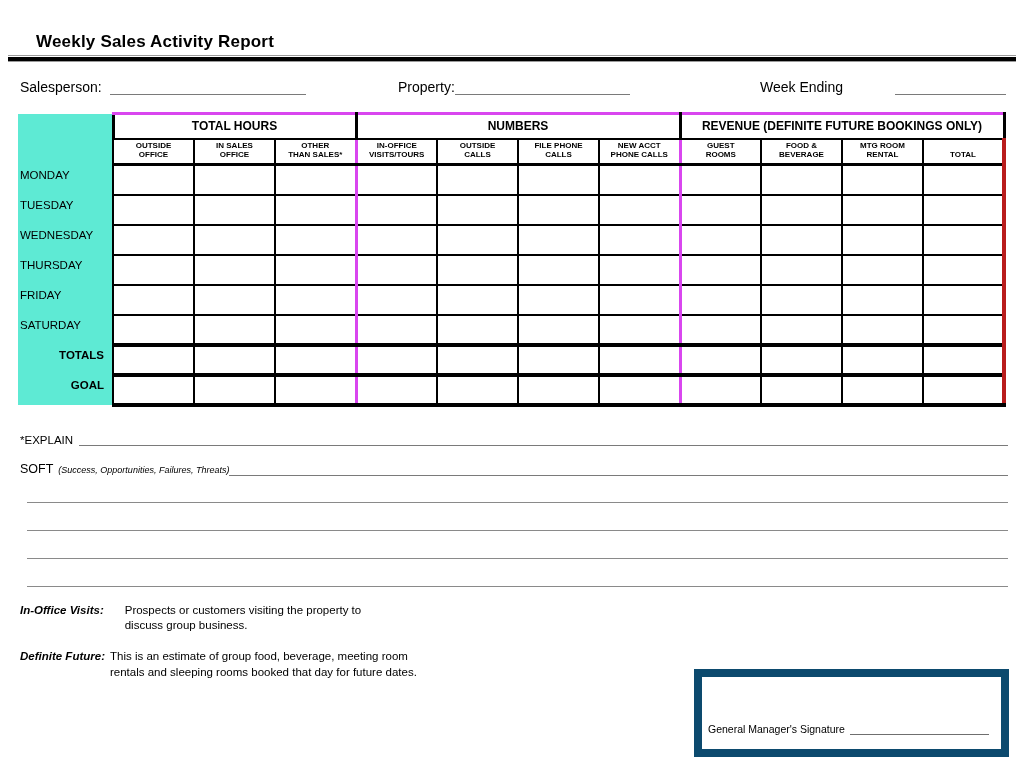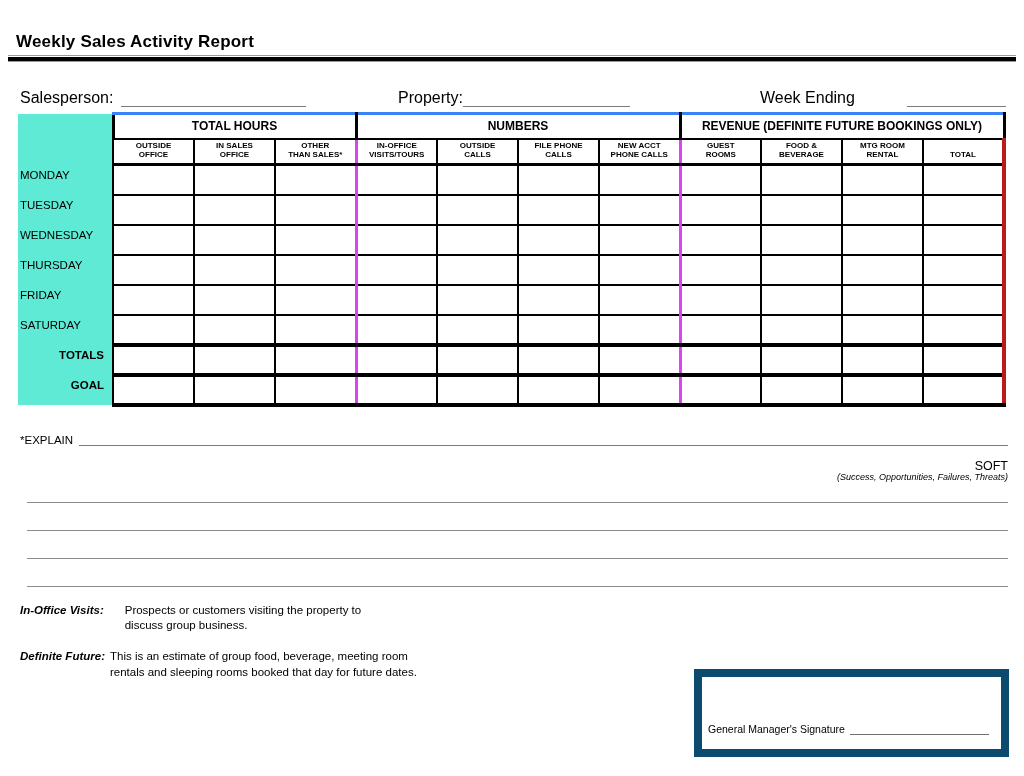--- a/index.html
+++ b/index.html
@@ -4,55 +4,55 @@
 <style>
   * { margin: 0; padding: 0; box-sizing: border-box; }
   html, body { background: #fff; }
   body {
     width: 1024px; height: 776px; position: relative; overflow: hidden;
     font-family: "Liberation Sans", sans-serif; color: #000;
   }
   .abs { position: absolute; }
 
   
-  .title { left: 16px; top: 32px; font-size: 17px; font-weight: bold; letter-spacing: .2px; }
+  .title { left: 36px; top: 32px; font-size: 17px; font-weight: bold; letter-spacing: .2px; }
   .dbl-rule { left: 8px; top: 55px; width: 1008px; height: 7px;
     border-top: 1px solid #9a9a9a; border-bottom: 1px solid #9a9a9a; }
   .dbl-rule .bar { margin-top: 1px; height: 4px; background: #000; }
 
   
-  .field { display: flex; align-items: flex-end; height: 16px; font-size: 16px; margin-top: 12px; }
+  .field { display: flex; align-items: flex-end; height: 16px; font-size: 14px; }
   .fill-line { flex: 1; border-bottom: 1px solid #7a7a7a; height: 13px; }
   .f-sales { left: 20px; top: 79px; width: 286px; }
   .f-prop  { left: 398px; top: 79px; width: 232px; }
   .f-week  { left: 760px; top: 79px; width: 246px; gap: 44px; }
   .f-sales .fill-line, .f-week .fill-line { margin-left: 8px; }
 
   
   .grid-wrap { left: 18px; top: 112px; }
   table { border-collapse: collapse; table-layout: fixed; width: 988px; }
   td, th { border: 2px solid #000; padding: 0; }
   .label-cell { border: none; background: #5eead4; font-size: 11.5px; vertical-align: top;
     padding: 4px 0 0 2px; text-align: left; white-space: nowrap; }
   .label-strong { font-weight: bold; text-align: right; padding-right: 8px; }
   th.group { height: 25px; font-size: 12px; font-weight: bold; text-align: center;
-    border-top: 3px solid #3b82f6; border-left: 3px solid #000; border-right: 3px solid #000; }
+    border-top: 3px solid #d946ef; border-left: 3px solid #000; border-right: 3px solid #000; }
   th.colh { height: 26px; font-size: 8px; font-weight: bold; text-align: center;
     vertical-align: bottom; padding-bottom: 3px; line-height: 1.2; border-bottom: 3px solid #000; }
   td.cell { height: 30px; background: #fff; }
   .c3 { border-right: 3px solid #d946ef; }
   .c11 { border-right: 4px solid #b91c1c; }
   tr.row-totals td { border-top: 4px solid #000; }
   tr.row-goal td { border-top: 4px solid #000; border-bottom: 4px solid #000; }
   tr.row-totals td.label-cell, tr.row-goal td.label-cell { border: none; }
 
   
   .inline-row { display: flex; align-items: flex-end; }
   .r-explain { left: 20px; top: 430px; width: 988px; height: 16px; font-size: 11.5px; }
-  .r-soft { left: 20px; top: 459px; width: 988px; height: 17px; flex-direction: column; }
+  .r-soft { left: 20px; top: 459px; width: 988px; height: 17px; }
   .soft-main { font-size: 12.5px; }
   .soft-sub { font-size: 9px; font-style: italic; margin-left: 5px; position: relative; top: -1px; text-align: center; }
   .r-explain .fill-line { margin-left: 6px; }
 
   
   .ruled { left: 27px; top: 475px; width: 981px; }
   .ruled .wline { height: 28px; border-bottom: 1px solid #8a8a8a; }
 
   
   .notes { left: 20px; top: 603px; font-size: 11.5px; line-height: 1.32; }

